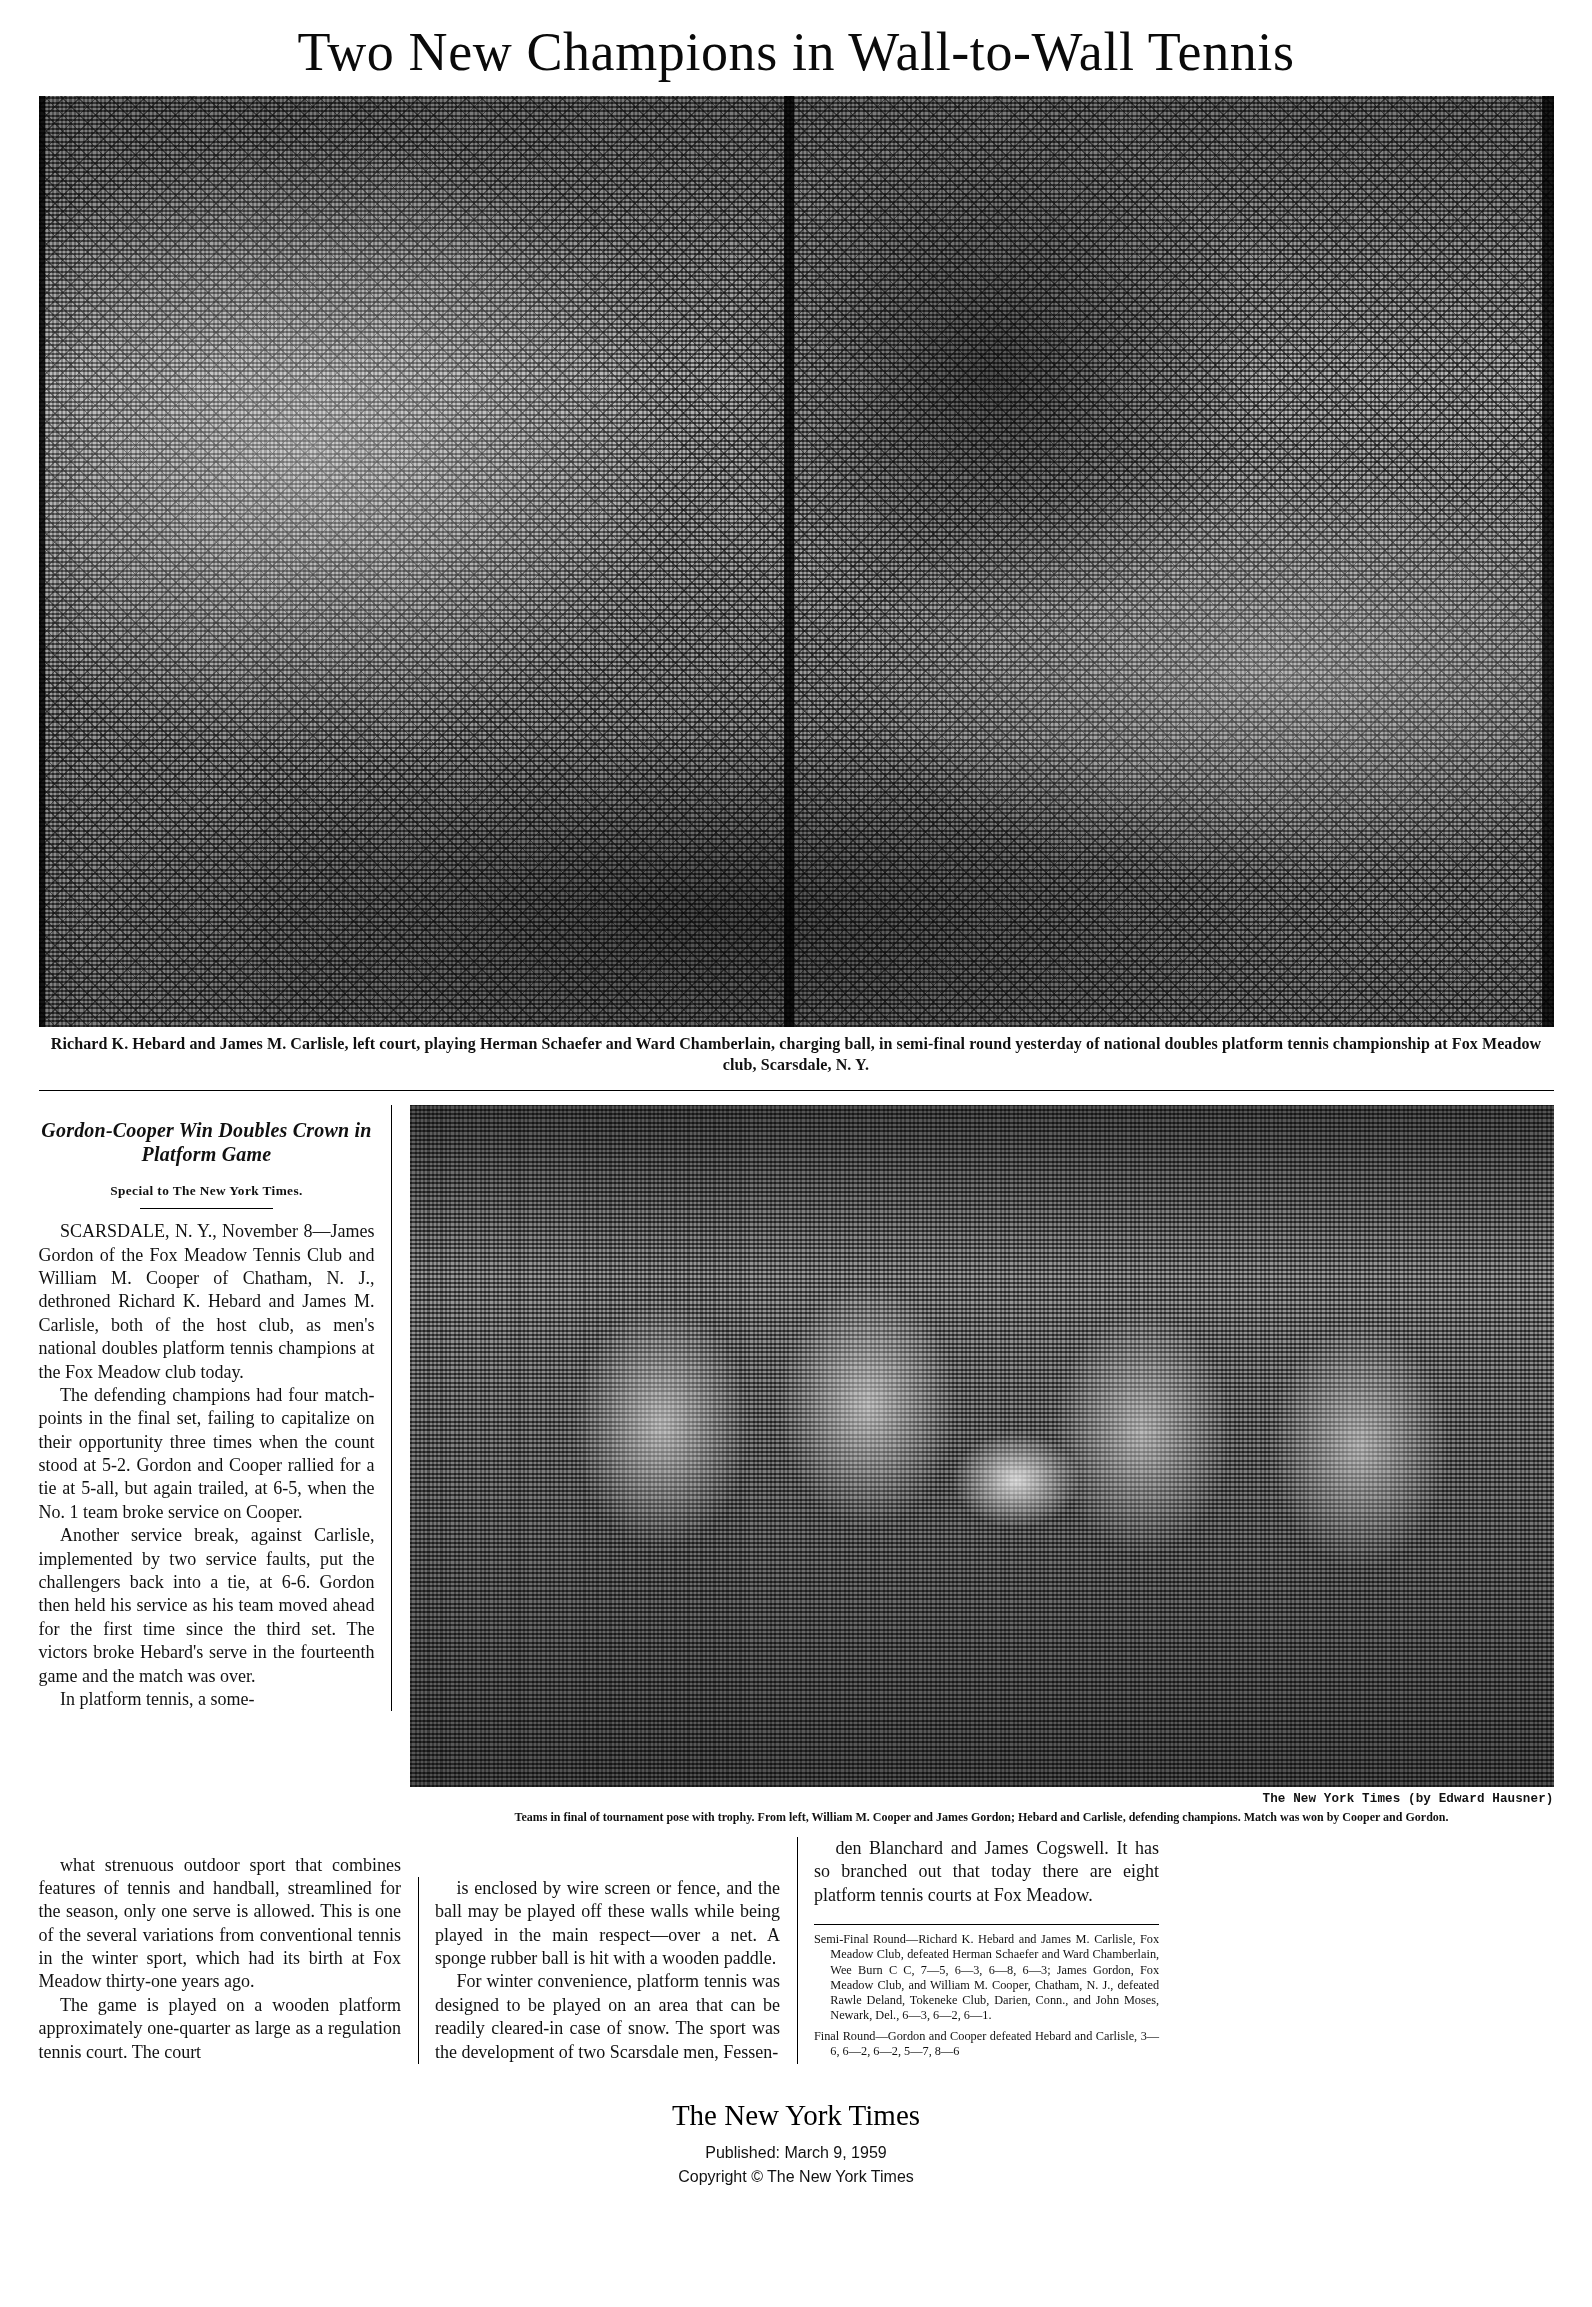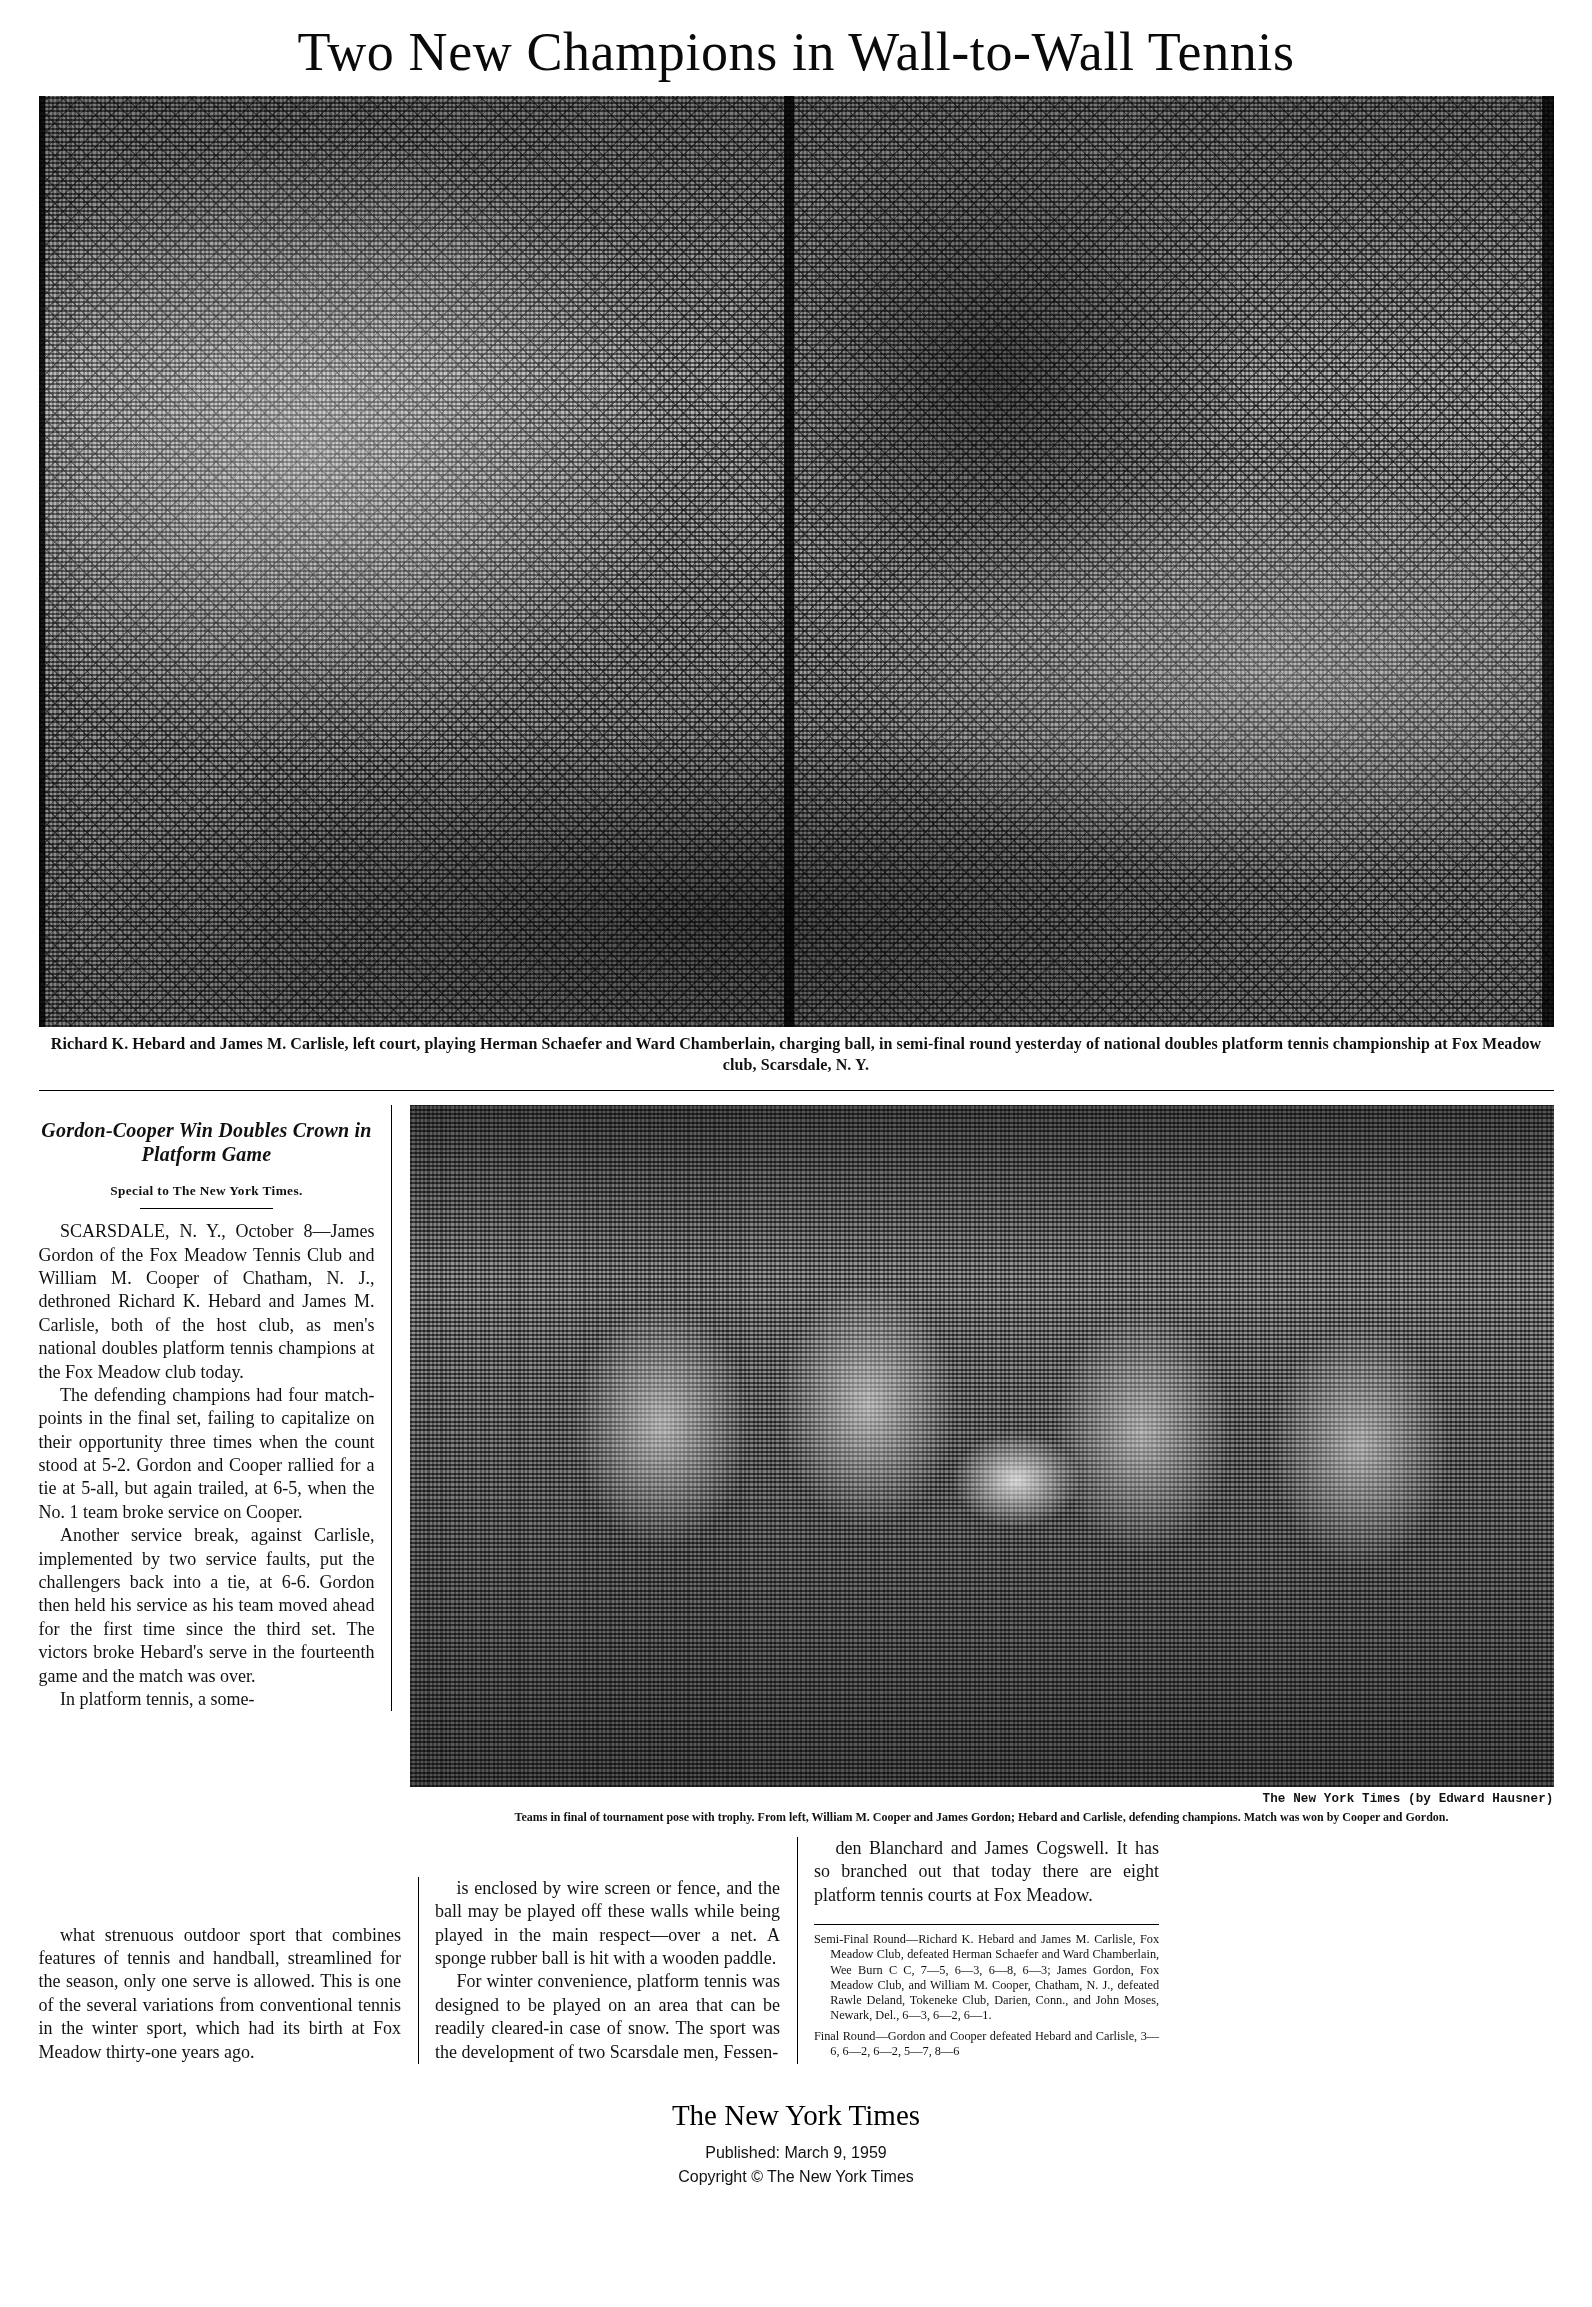--- a/index.html
+++ b/index.html
@@ -250,40 +250,41 @@
 
   <div class="rule"></div>
 
   <div class="mid">
 
     <div class="col-left">
       <div class="subhead">Gordon-Cooper Win Doubles Crown in Platform Game</div>
       <div class="special">Special to The New York Times.</div>
       <div class="hairline"></div>
       <div class="body-text">
-        <p class="first">SCARSDALE, N. Y., October 8—James Gordon of the Fox Meadow Tennis Club and William M. Cooper of Chatham, N. J., dethroned Richard K. Hebard and James M. Carlisle, both of the host club, as men's national doubles platform tennis champions at the Fox Meadow club today.</p>
+        <p class="first">SCARSDALE, N. Y., November 8—James Gordon of the Fox Meadow Tennis Club and William M. Cooper of Chatham, N. J., dethroned Richard K. Hebard and James M. Carlisle, both of the host club, as men's national doubles platform tennis champions at the Fox Meadow club today.</p>
         <p>The defending champions had four match-points in the final set, failing to capitalize on their opportunity three times when the count stood at 5-2. Gordon and Cooper rallied for a tie at 5-all, but again trailed, at 6-5, when the No. 1 team broke service on Cooper.</p>
         <p>Another service break, against Carlisle, implemented by two service faults, put the challengers back into a tie, at 6-6. Gordon then held his service as his team moved ahead for the first time since the third set. The victors broke Hebard's serve in the fourteenth game and the match was over.</p>
         <p>In platform tennis, a some-</p>
       </div>
     </div>
 
     <div class="mid-right">
       <div class="photo photo-bottom">
         <div class="grain"></div>
         <div class="ph-overlay-b"></div>
       </div>
       <div class="credit">The New York Times (by Edward Hausner)</div>
       <div class="bottom-caption">Teams in final of tournament pose with trophy. From left, William M. Cooper and James Gordon; Hebard and Carlisle, defending champions. Match was won by Cooper and Gordon.</div>
     </div>
   </div>
 
   <div class="lower">
     <div class="lcol first">
       <p>what strenuous outdoor sport that combines features of tennis and handball, streamlined for the season, only one serve is allowed. This is one of the several variations from conventional tennis in the winter sport, which had its birth at Fox Meadow thirty-one years ago.</p>
+      <p>The game is played on a wooden platform approximately one-quarter as large as a regulation tennis court. The court</p>
     </div>
     <div class="lcol">
       <p>is enclosed by wire screen or fence, and the ball may be played off these walls while being played in the main respect—over a net. A sponge rubber ball is hit with a wooden paddle.</p>
       <p>For winter convenience, platform tennis was designed to be played on an area that can be readily cleared-in case of snow. The sport was the development of two Scarsdale men, Fessen-</p>
     </div>
     <div class="lcol">
       <p>den Blanchard and James Cogswell. It has so branched out that today there are eight platform tennis courts at Fox Meadow.</p>
       <div class="results">
         <div class="results-rule"></div>
         <p class="hang">Semi-Final Round—Richard K. Hebard and James M. Carlisle, Fox Meadow Club, defeated Herman Schaefer and Ward Chamberlain, Wee Burn C C, 7—5, 6—3, 6—8, 6—3; James Gordon, Fox Meadow Club, and William M. Cooper, Chatham, N. J., defeated Rawle Deland, Tokeneke Club, Darien, Conn., and John Moses, Newark, Del., 6—3, 6—2, 6—1.</p>

